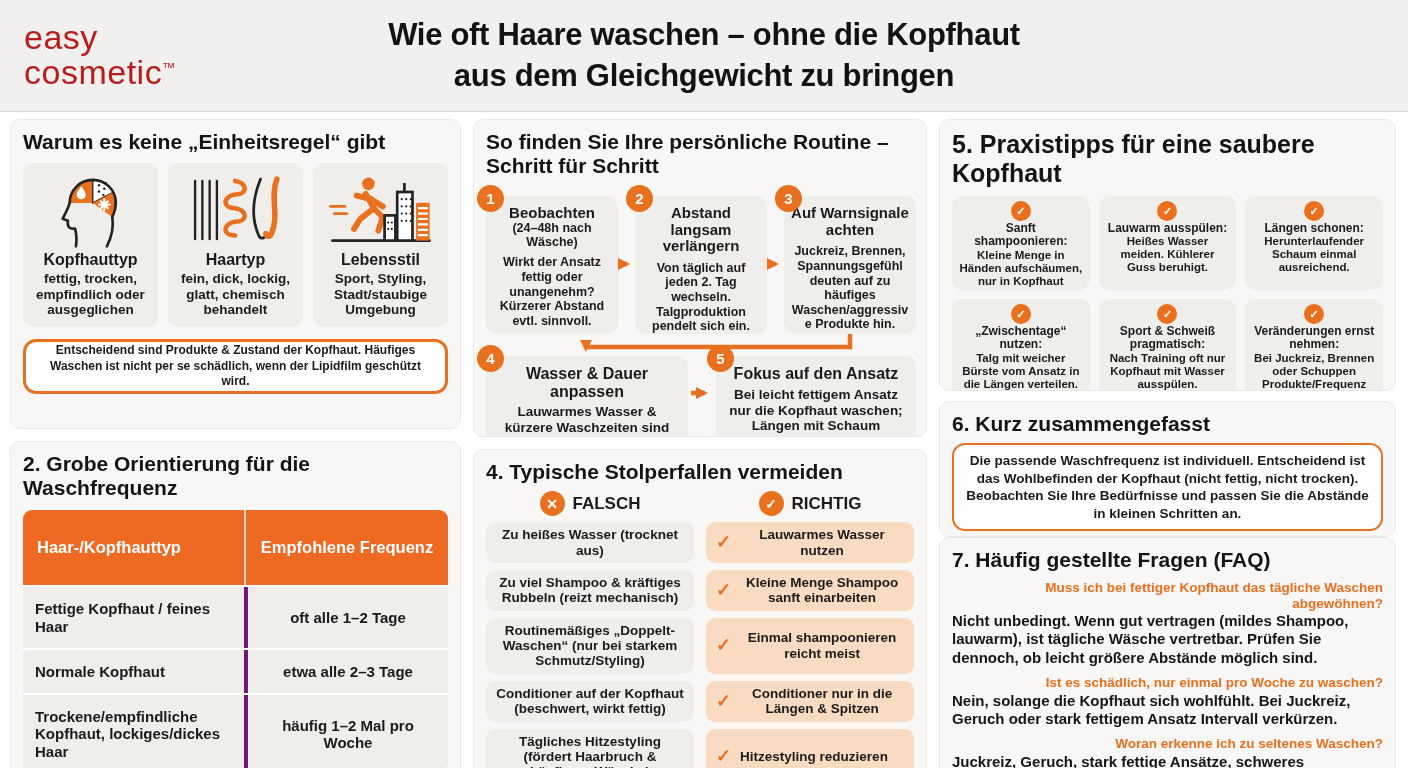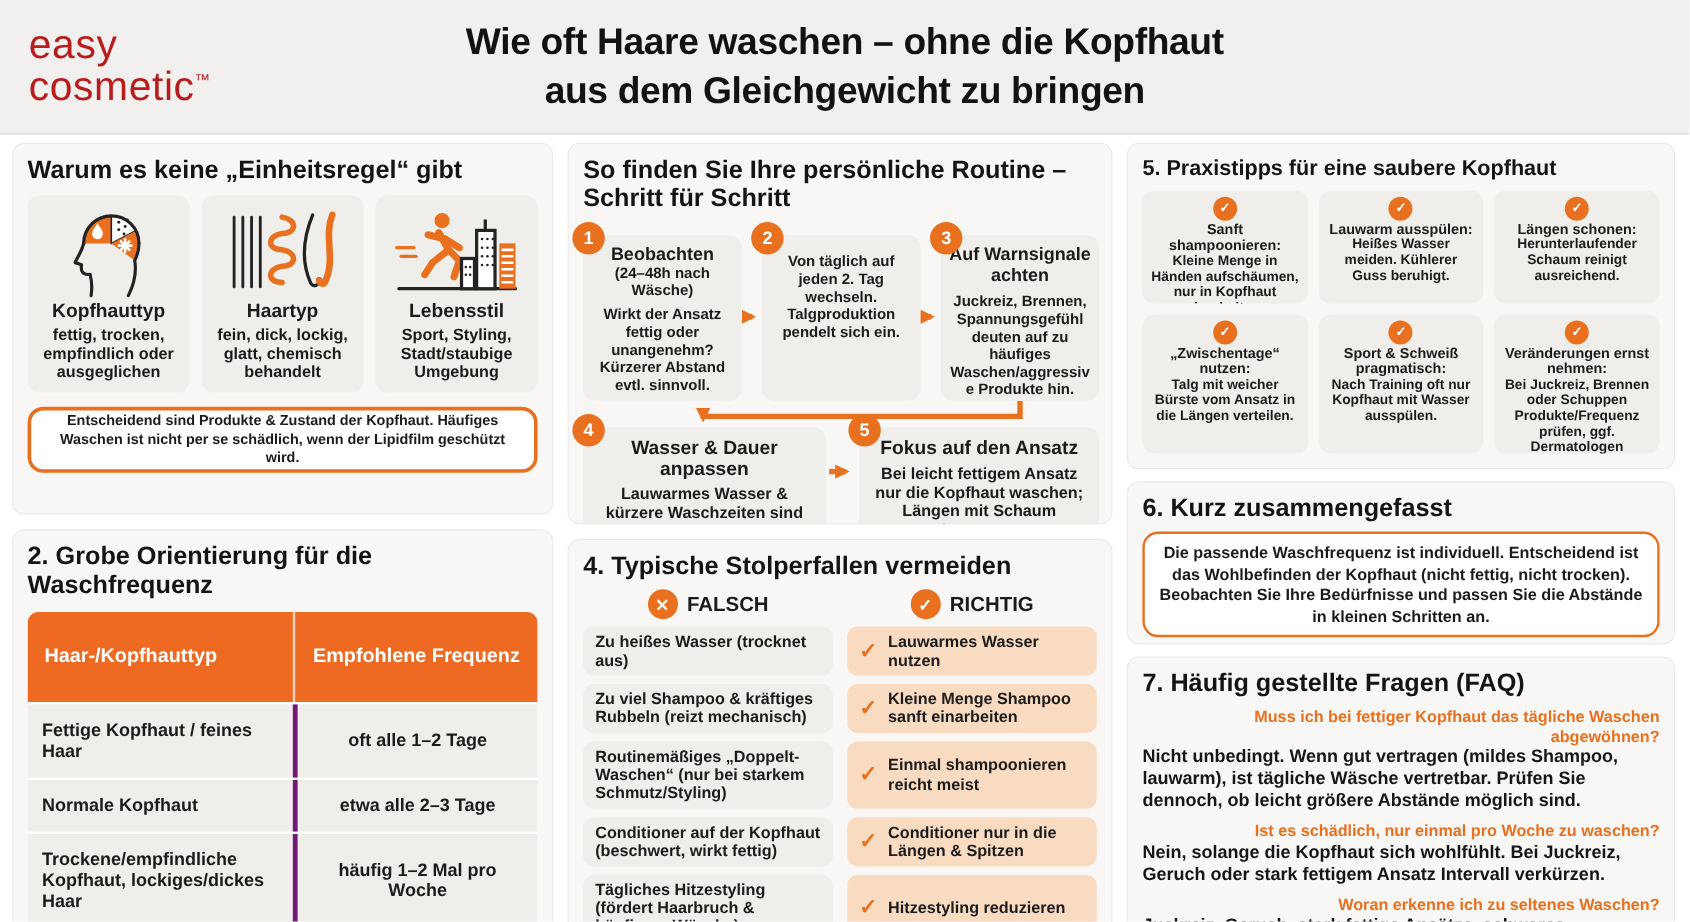--- a/index.html
+++ b/index.html
@@ -90,38 +90,38 @@
   
   .p-pitfalls { flex: 1; }
   .fr-heads { display: grid; grid-template-columns: 1fr 1fr; gap: 12px; margin: 7px 0 6px; }
   .fr-head { display: flex; align-items: center; justify-content: center; gap: 8px; font-size: 17px; font-weight: 800; }
   .circle-ic {
     width: 25px; height: 25px; border-radius: 50%; background: #e8701f;
     color: #fff; font-size: 14px; font-weight: 900; flex: 0 0 auto;
     display: flex; align-items: center; justify-content: center;
   }
   .fr-row { display: grid; grid-template-columns: 1fr 1fr; gap: 12px; margin-bottom: 7px; }
-  .pill { border-radius: 9px; padding: 5px 10px; font-size: 13.5px; font-weight: 700; line-height: 1.14; display: flex; align-items: center; }
+  .pill { border-radius: 9px; padding: 5px 10px; font-size: 13.5px; font-weight: 700; line-height: 1.14; display: flex; align-items: center; text-align: center; }
   .pill.false { background: #efeeeb; }
   .pill.right { background: #f9dbc2; gap: 9px; }
   .ck { color: #e8701f; font-size: 18px; font-weight: 900; flex: 0 0 auto; }
   
   .p-tips { height: 272px; margin-bottom: 10px; }
-  .p-tips h2.sec { font-size: 18px; }
+  .p-tips h2.sec { font-size: 25px; }
   .tips { display: grid; grid-template-columns: 1fr 1fr 1fr; grid-template-rows: 94px 116px; gap: 9px; margin-top: 8px; }
   .tip { background: #efeeeb; border-radius: 10px; padding: 5px 6px; text-align: center; overflow: hidden; }
   .tip-check {
     width: 20px; height: 20px; border-radius: 50%; background: #e8701f;
     color: #fff; font-size: 11px; font-weight: 900;
     display: inline-flex; align-items: center; justify-content: center; margin-bottom: 1px;
   }
   .tip-title { font-size: 12px; font-weight: 800; line-height: 1.12; }
   .tip-text { font-size: 11.5px; font-weight: 700; line-height: 1.13; overflow-wrap: anywhere; }
   
-  .p-summary { height: 136px; margin-bottom: 10px; }
+  .p-summary { height: 136px; }
   .callout.small { margin-top: 7px; font-size: 13.5px; padding: 7px 10px; border-width: 2.5px; }
   
   .p-faq { flex: 1; }
   .faq-q { color: #e8701f; font-size: 13.5px; font-weight: 800; line-height: 1.15; margin-top: 8px; text-align: right; }
   .faq-a { font-size: 15px; font-weight: 600; line-height: 1.22; color: #161616; margin-top: 1px; }
 </style>
 </head>
 <body>
 
 <div class="header">
@@ -290,20 +290,21 @@
         </svg>
 
         <div class="step-card s1">
           <div class="num">1</div>
           <div class="step-title">Beobachten</div>
           <div class="step-sub">(24–48h nach Wäsche)</div>
           <div class="step-text">Wirkt der Ansatz fettig oder unangenehm? Kürzerer Abstand evtl. sinnvoll.</div>
         </div>
         <div class="step-card s2">
           <div class="num">2</div>
+          <div class="step-title">Abstand langsam verlängern</div>
           <div class="step-text">Von täglich auf jeden 2. Tag wechseln. Talgproduktion pendelt sich ein.</div>
         </div>
         <div class="step-card s3">
           <div class="num">3</div>
           <div class="step-title">Auf Warnsignale achten</div>
           <div class="step-text">Juckreiz, Brennen, Spannungsgefühl deuten auf zu häufiges Waschen/aggressive Produkte hin.</div>
         </div>
         <div class="step-card s4">
           <div class="num">4</div>
           <div class="step-title">Wasser &amp; Dauer anpassen</div>
@@ -379,21 +380,21 @@
           <div class="tip-text">Kleine Menge in Händen aufschäumen, nur in Kopfhaut einarbeiten.</div>
         </div>
         <div class="tip">
           <span class="tip-check">✓</span>
           <div class="tip-title">Lauwarm ausspülen:</div>
           <div class="tip-text">Heißes Wasser meiden. Kühlerer Guss beruhigt.</div>
         </div>
         <div class="tip">
           <span class="tip-check">✓</span>
           <div class="tip-title">Längen schonen:</div>
-          <div class="tip-text">Herunterlaufender Schaum reinigt ausreichend.</div>
+          <div class="tip-text">Herunterlaufender Schaum einmal ausreichend.</div>
         </div>
         <div class="tip">
           <span class="tip-check">✓</span>
           <div class="tip-title">„Zwischentage“ nutzen:</div>
           <div class="tip-text">Talg mit weicher Bürste vom Ansatz in die Längen verteilen.</div>
         </div>
         <div class="tip">
           <span class="tip-check">✓</span>
           <div class="tip-title">Sport &amp; Schweiß pragmatisch:</div>
           <div class="tip-text">Nach Training oft nur Kopfhaut mit Wasser ausspülen.</div>

